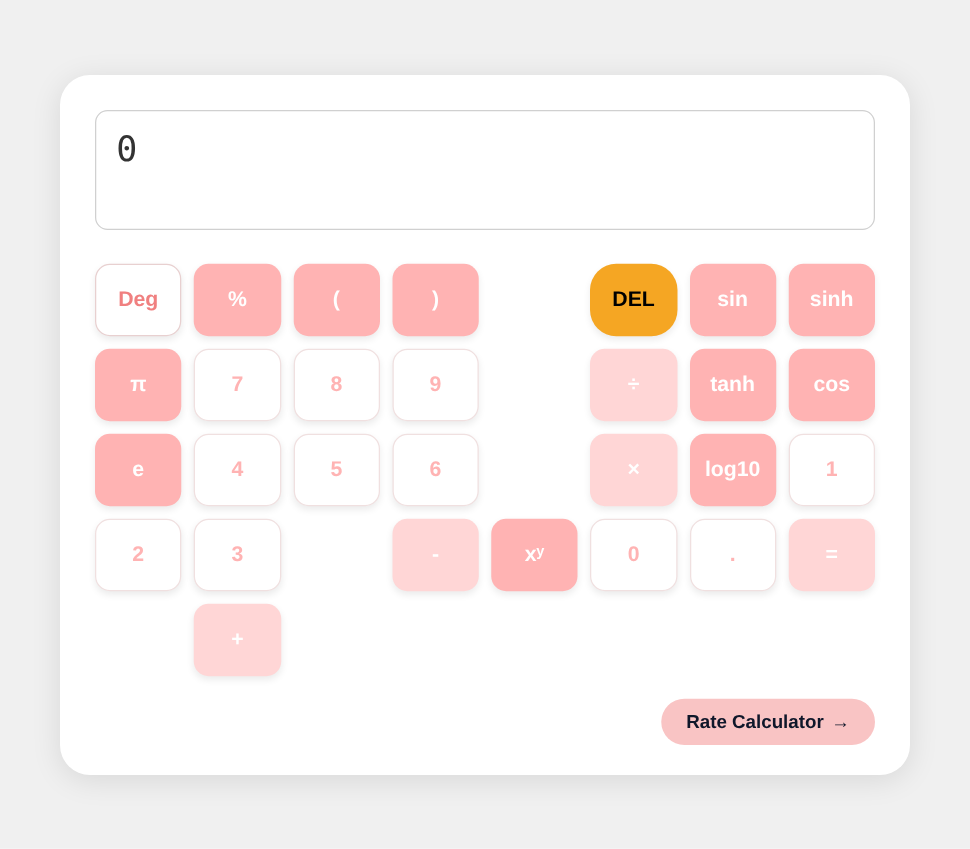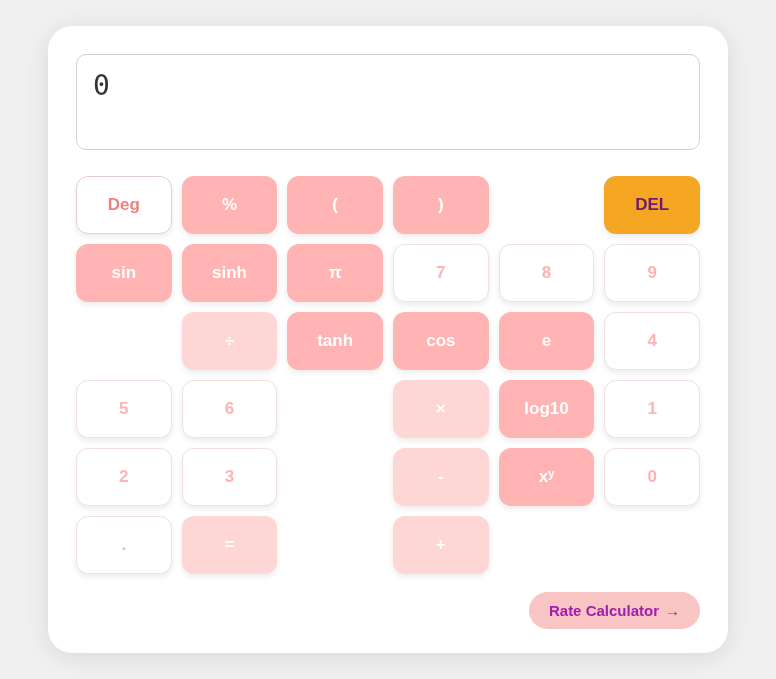--- a/index.html
+++ b/index.html
@@ -26,21 +26,21 @@
       font-size: 28px;
       padding: 14px 16px;
       color: #333;
       margin-bottom: 22px;
       background: #fff;
       resize: none;
       outline: none;
     }
     .buttons {
       display: grid;
-      grid-template-columns: repeat(6, 1fr);
+      grid-template-columns: repeat(8, 1fr);
       gap: 10px;
     }
     .btn {
       border: none;
       border-radius: 12px;
       font-size: 17px;
       font-weight: 600;
       cursor: pointer;
       padding: 0;
       height: 58px;
@@ -54,21 +54,22 @@
       background: #ffb3b3;
       color: #fff;
     }
     .btn-white {
       background: #fff;
       color: #ffb3b3;
       border: 1.5px solid #f0e0e0;
     }
     .btn-orange {
       background: #f5a623;
-      color: #701a75;
+      color: #000000;
+      border-radius: 21px;
     }
     .btn-light-pink {
       background: #ffd6d6;
       color: #fff;
     }
     .btn-outline {
       background: #fff;
       color: #f08080;
       border: 1.5px solid #e8d0d0;
     }
@@ -78,21 +79,21 @@
       align-items: center;
       margin-top: 18px;
     }
     .rate-calculator-btn {
       background: #f9c4c4;
       border: none;
       border-radius: 20px;
       padding: 10px 20px;
       font-size: 15px;
       font-weight: 600;
-      color: #a21caf;
+      color: #0f172a;
       cursor: pointer;
       display: flex;
       gap: 6px;
     }
   </style>
 </head>
 <body>
 
 <div class="calculator">
   <textarea class="display" rows="2" style="">0</textarea>

